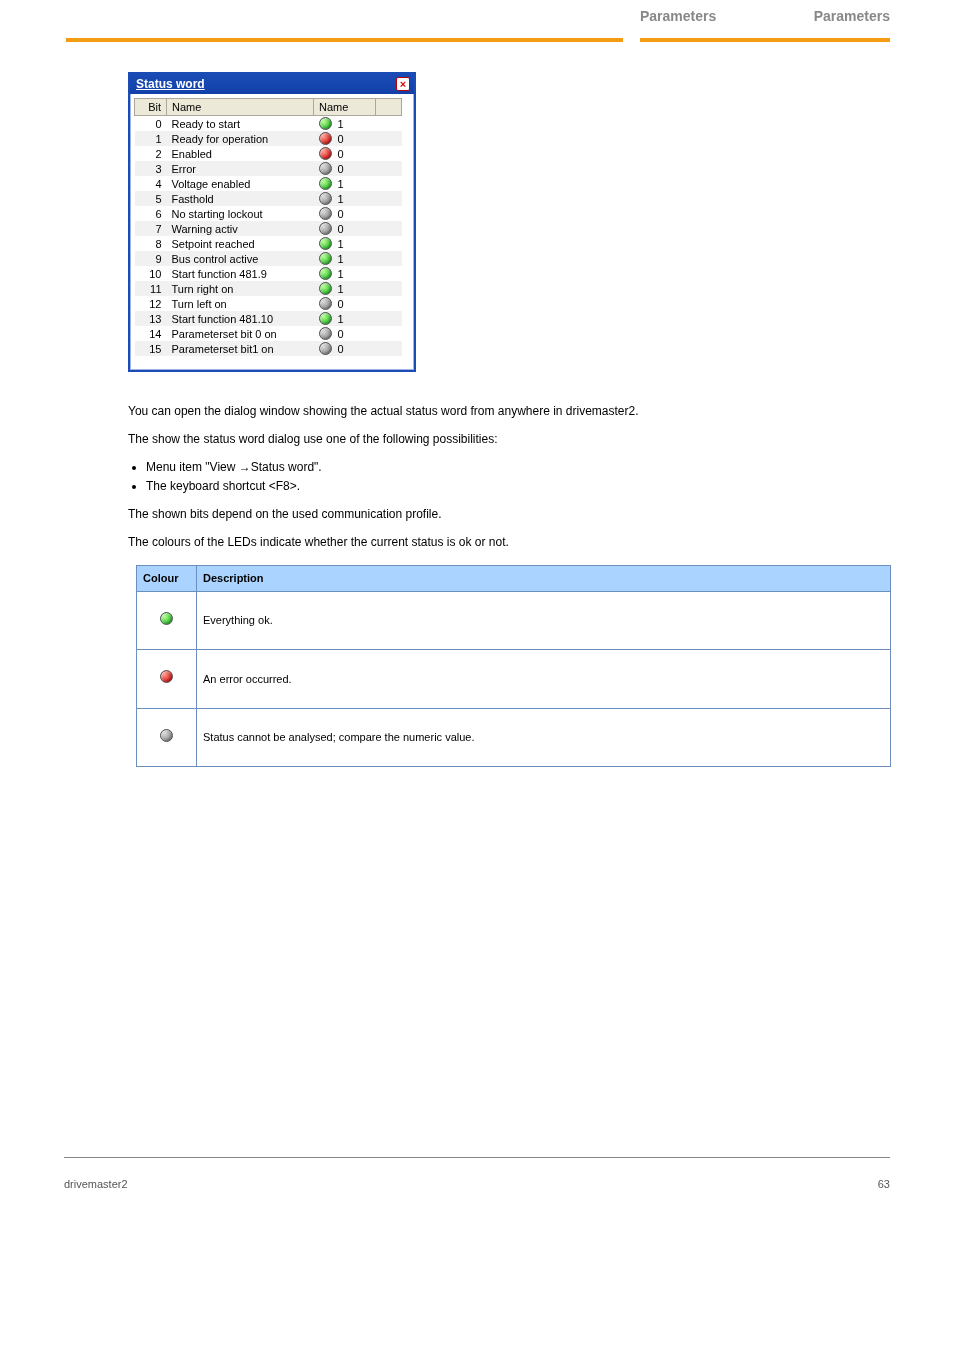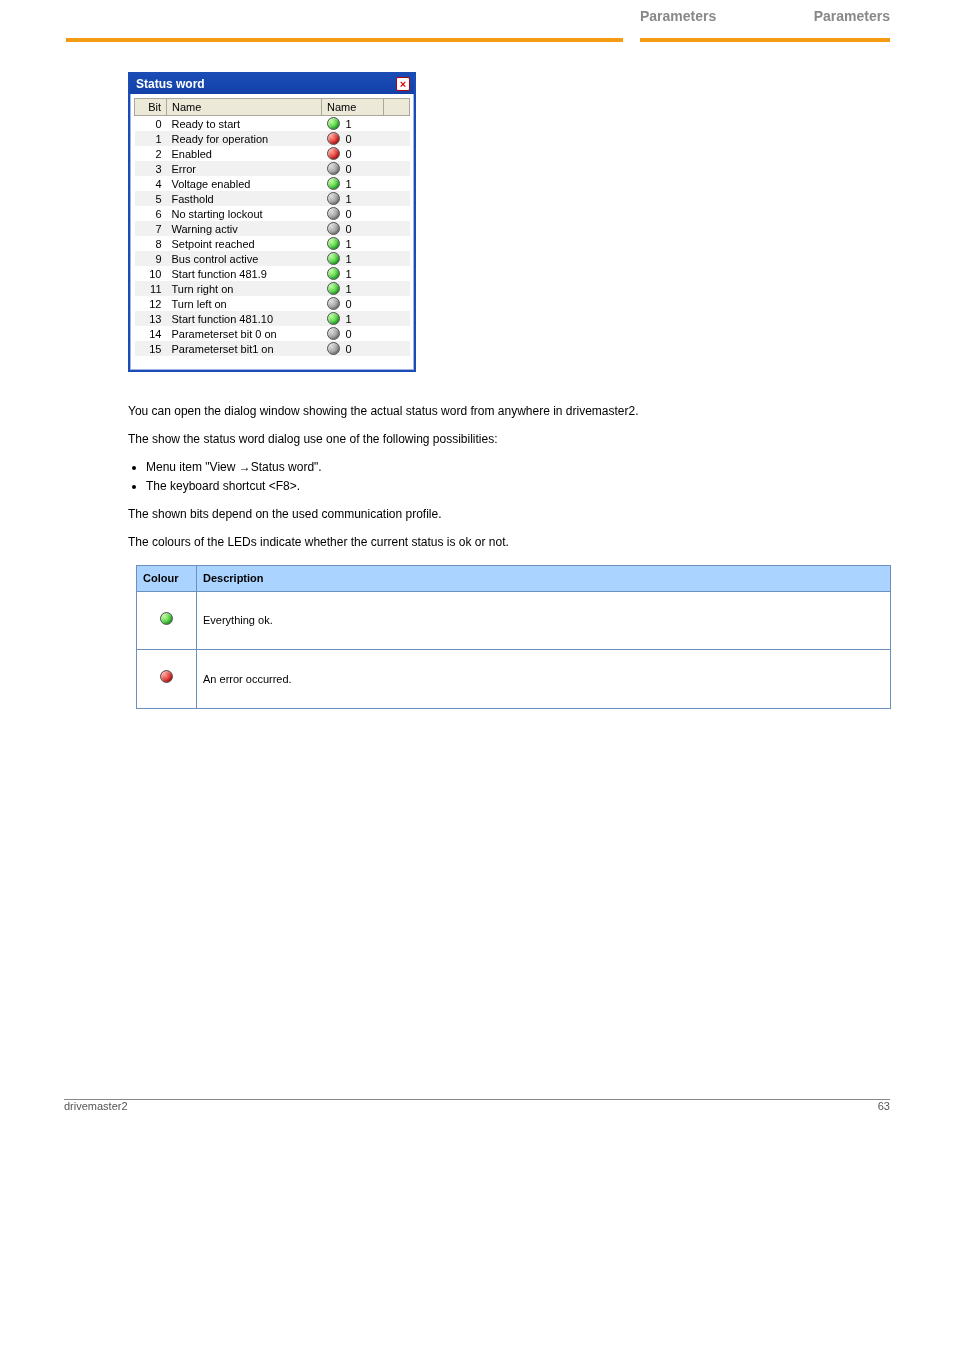--- a/index.html
+++ b/index.html
@@ -55,34 +55,35 @@
   }
   .sw-titlebar {
     background: linear-gradient(#1b4bb5,#1141a8);
     color: #fff;
     font-weight: bold;
     font-size: 12px;
     padding: 3px 4px 3px 6px;
     display: flex;
     justify-content: space-between;
     align-items: center;
+    text-decoration: underline;
   }
   .sw-close {
     width: 14px; height: 14px;
     background: #fff;
     border: 1px solid #b00;
     color: #d00;
     font-size: 11px;
     line-height: 12px;
     text-align: center;
     font-weight: bold;
     border-radius: 2px;
   }
   .sw-body {
-    padding: 4px 4px 14px 4px;
+    padding: 4px 12px 14px 4px;
   }
   .sw-table {
     width: 100%;
     border-collapse: collapse;
   }
   .sw-table th {
     background: #ece9d8;
     border: 1px solid #aca899;
     font-weight: normal;
     text-align: left;
@@ -137,21 +138,21 @@
   .legend td {
     border: 1px solid #6b8fbe;
     padding: 20px 6px;
     font-size: 11px;
   }
   .legend td.col1 { text-align: center; }
 
   .footer {
     border-top: 1px solid #888;
     margin: 390px 64px 0 64px;
-    padding-top: 0;
+    padding-top: 20px;
     display: flex;
     justify-content: space-between;
     font-size: 11px;
     color: #555;
   }
 </style>
 </head>
 <body>
 
 <div class="page-header">
@@ -379,20 +380,24 @@
       </thead>
       <tbody id="legend-rows">
           <tr>
             <td class="col1"><span class="led green"></span></td>
             <td>Everything ok.</td>
           </tr>
           <tr>
             <td class="col1"><span class="led red"></span></td>
             <td>An error occurred.</td>
           </tr>
+          <tr>
+            <td class="col1"><span class="led grey"></span></td>
+            <td>Status cannot be analysed; compare the numeric value.</td>
+          </tr>
         </tbody>
     </table>
   </div>
 
 </div>
 
 <div class="footer">
   <span>drivemaster2</span>
   <span>63</span>
 </div>

